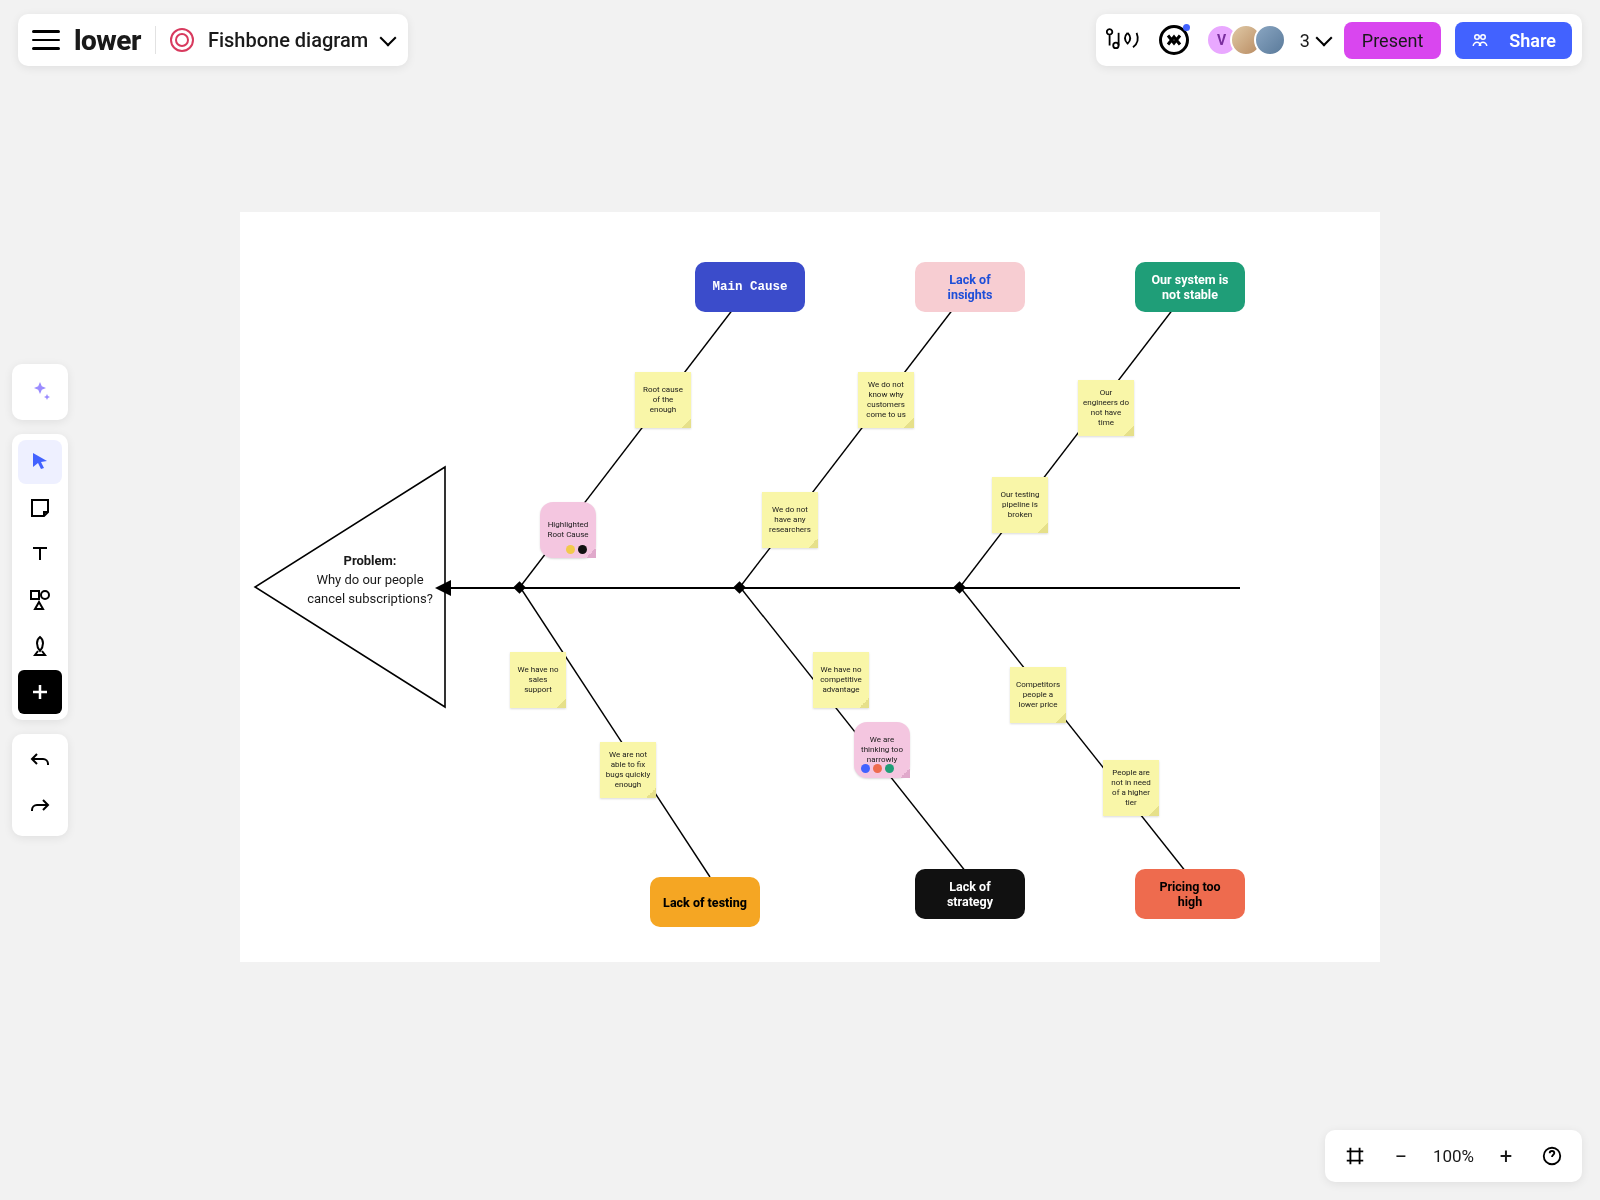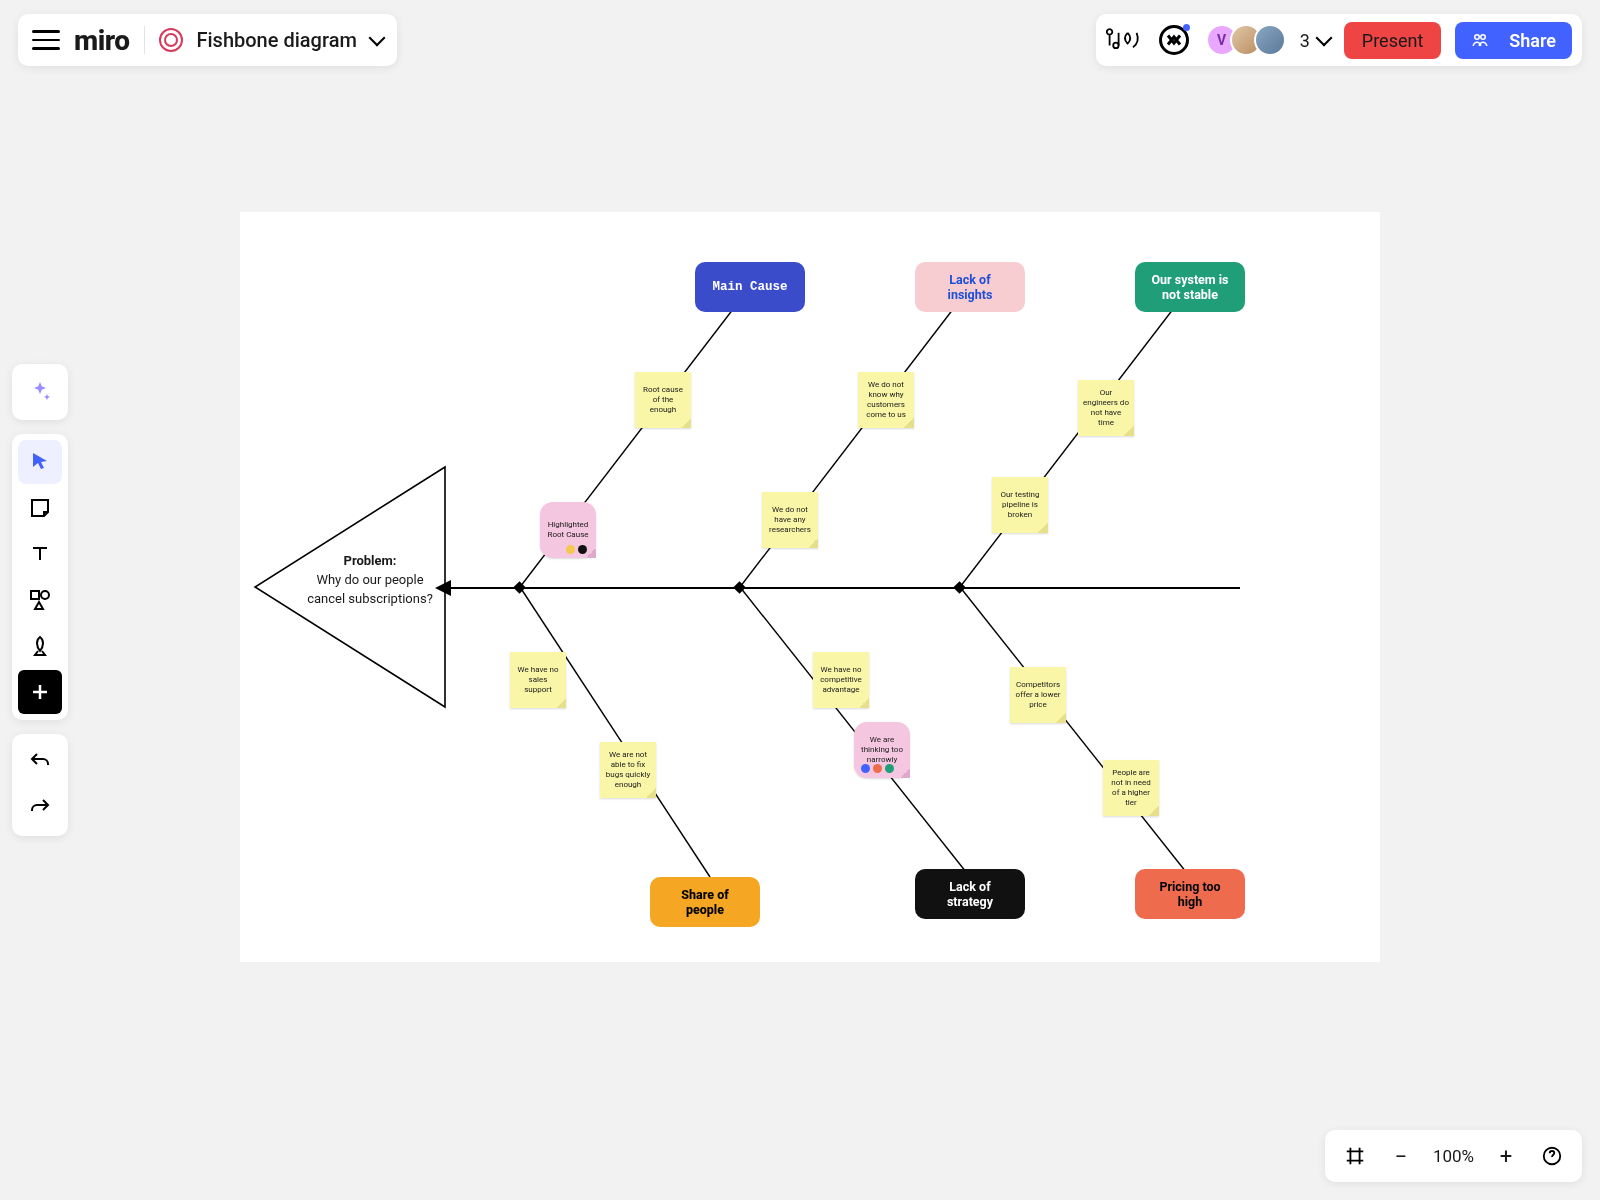--- a/index.html
+++ b/index.html
@@ -19,21 +19,21 @@
 
   
   .top-right{position:absolute;top:14px;right:18px;height:52px;background:#fff;border-radius:10px;display:flex;align-items:center;padding:0 10px;gap:14px;box-shadow:0 2px 10px rgba(0,0,0,.08);}
   .iconbtn{width:36px;height:36px;display:flex;align-items:center;justify-content:center;cursor:pointer;border-radius:8px;}
   .avstack{display:flex;align-items:center;}
   .av{width:32px;height:32px;border-radius:50%;margin-left:-8px;border:2px solid #fff;display:flex;align-items:center;justify-content:center;font-size:14px;font-weight:700;}
   .av.v{background:#e9a8ff;color:#7a2e9e;margin-left:0;}
   .av.p1{background:linear-gradient(135deg,#e0c9a6,#b98c62);}
   .av.p2{background:linear-gradient(135deg,#8aa6c2,#5a7a9a);}
   .collab{display:flex;align-items:center;gap:8px;cursor:pointer;font-size:18px;}
-  .present{background:#ef4444;border-radius:8px;padding:8px 18px;font-size:18px;cursor:pointer;text-align:center;}
+  .present{background:#d946ef;border-radius:8px;padding:8px 18px;font-size:18px;cursor:pointer;text-align:center;}
   .share{background:var(--blue);color:#fff;border-radius:8px;padding:8px 16px;font-size:18px;font-weight:600;display:flex;align-items:center;gap:20px;cursor:pointer;}
 
   
   .ltb{position:absolute;left:12px;top:50%;transform:translateY(-50%);width:56px;display:flex;flex-direction:column;gap:14px;}
   .ltb .grp{background:#fff;border-radius:10px;box-shadow:0 2px 10px rgba(0,0,0,.08);padding:6px;display:flex;flex-direction:column;gap:2px;}
   .tbtn{width:44px;height:44px;border-radius:8px;display:flex;align-items:center;justify-content:center;cursor:pointer;}
   .tbtn.sel{background:#eef0ff;}
   .tbtn svg{width:24px;height:24px;}
   .addbtn{background:#000;color:#fff;border-radius:6px;}
   .addbtn svg{stroke:#fff;}
@@ -69,21 +69,21 @@
 </style>
 </head>
 <body>
 
 <div class="top-left">
   <div class="ham">
       <span></span>
       <span></span>
       <span></span>
     </div>
-  <div class="logo">miro</div>
+  <div class="logo">lower</div>
   <div class="vbar"></div>
   <div class="bicon"></div>
   <div class="bname">Fishbone diagram</div>
   <div class="chev"></div>
 </div>
 
 <div class="top-right">
   <div class="iconbtn">
     <svg viewBox="0 0 40 24" width="40" height="24" fill="none" stroke="#000" stroke-width="2">
       <path d="M4 18 V6 a3 3 0 1 0 -0.1 0"></path>
@@ -224,21 +224,21 @@
       <line x1="280" y1="375" x2="470" y2="665"></line>
       <line x1="500" y1="375" x2="730" y2="665"></line>
       <line x1="720" y1="375" x2="950" y2="665"></line>
     </g>
   </svg>
 
   <div class="cause blue" style="left:455px;top:50px">Main Cause</div>
   <div class="cause pink" style="left:675px;top:50px">Lack of insights</div>
   <div class="cause teal" style="left:895px;top:50px">Our system is not stable</div>
 
-  <div class="cause amber" style="left:410px;top:665px">Share of people</div>
+  <div class="cause amber" style="left:410px;top:665px">Lack of testing</div>
   <div class="cause black" style="left:675px;top:657px">Lack of strategy</div>
   <div class="cause orange" style="left:895px;top:657px">Pricing too high</div>
 
   <div class="note" style="left:395px;top:160px">Root cause of the enough</div>
   <div class="note pink" style="left:300px;top:290px">Highlighted Root Cause</div>
   <div class="dotrow" style="left:326px;top:333px">
       <span style="background:#f2c94c"></span>
       <span style="background:#111"></span>
     </div>
 
@@ -252,16 +252,16 @@
   <div class="note" style="left:360px;top:530px">We are not able to fix bugs quickly enough</div>
 
   <div class="note" style="left:573px;top:440px">We have no competitive advantage</div>
   <div class="note pink" style="left:614px;top:510px">We are thinking too narrowly</div>
   <div class="dotrow" style="left:621px;top:552px">
       <span style="background:#4262ff"></span>
       <span style="background:#ee6b4e"></span>
       <span style="background:#1f9e78"></span>
     </div>
 
-  <div class="note" style="left:770px;top:455px">Competitors offer a lower price</div>
+  <div class="note" style="left:770px;top:455px">Competitors people a lower price</div>
   <div class="note" style="left:863px;top:548px">People are not in need of a higher tier</div>
 
 </div>
 
 </body></html>

